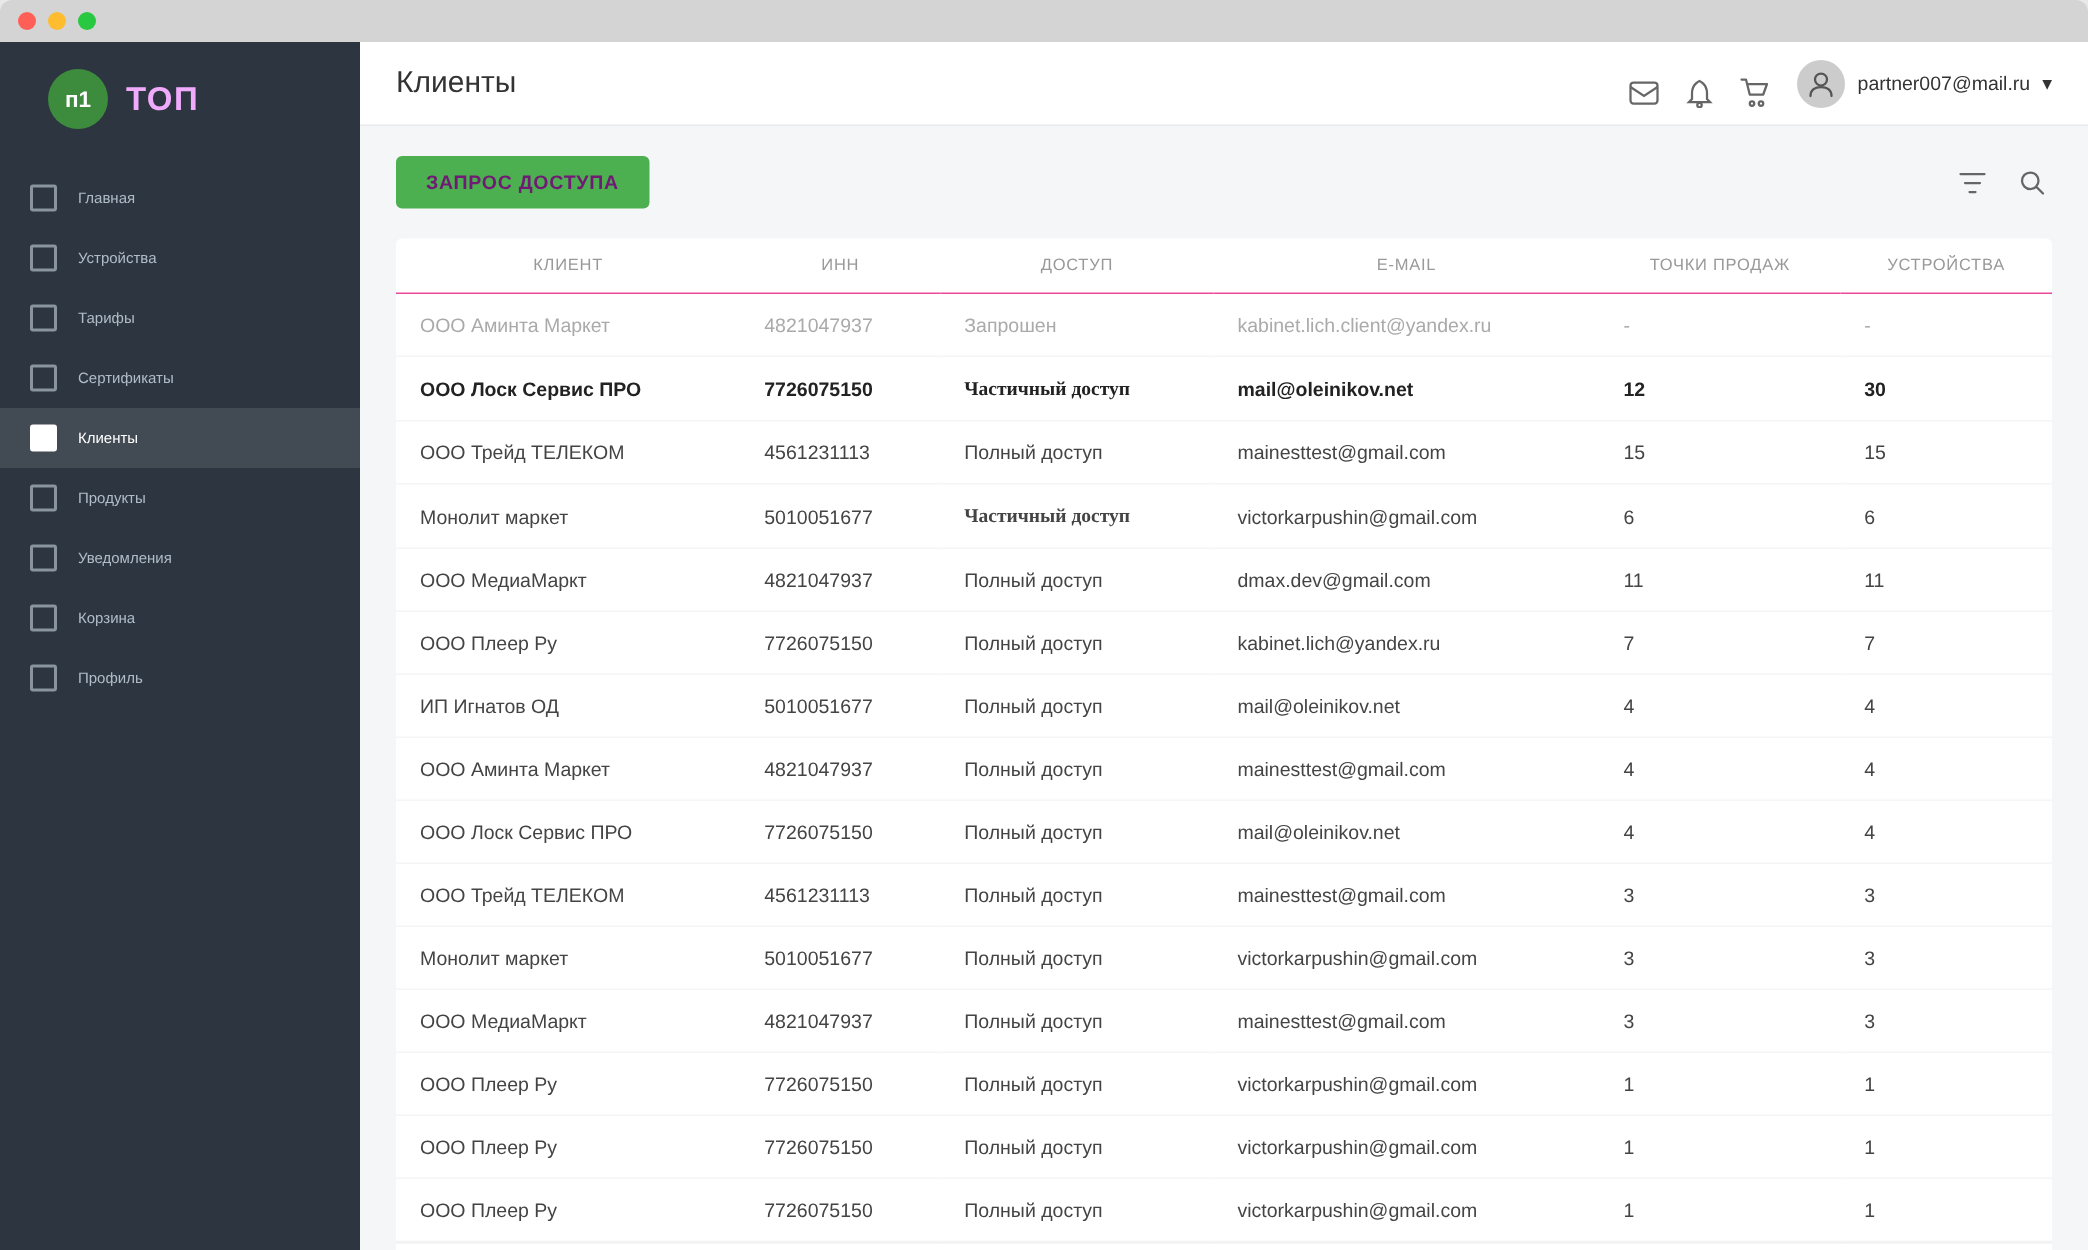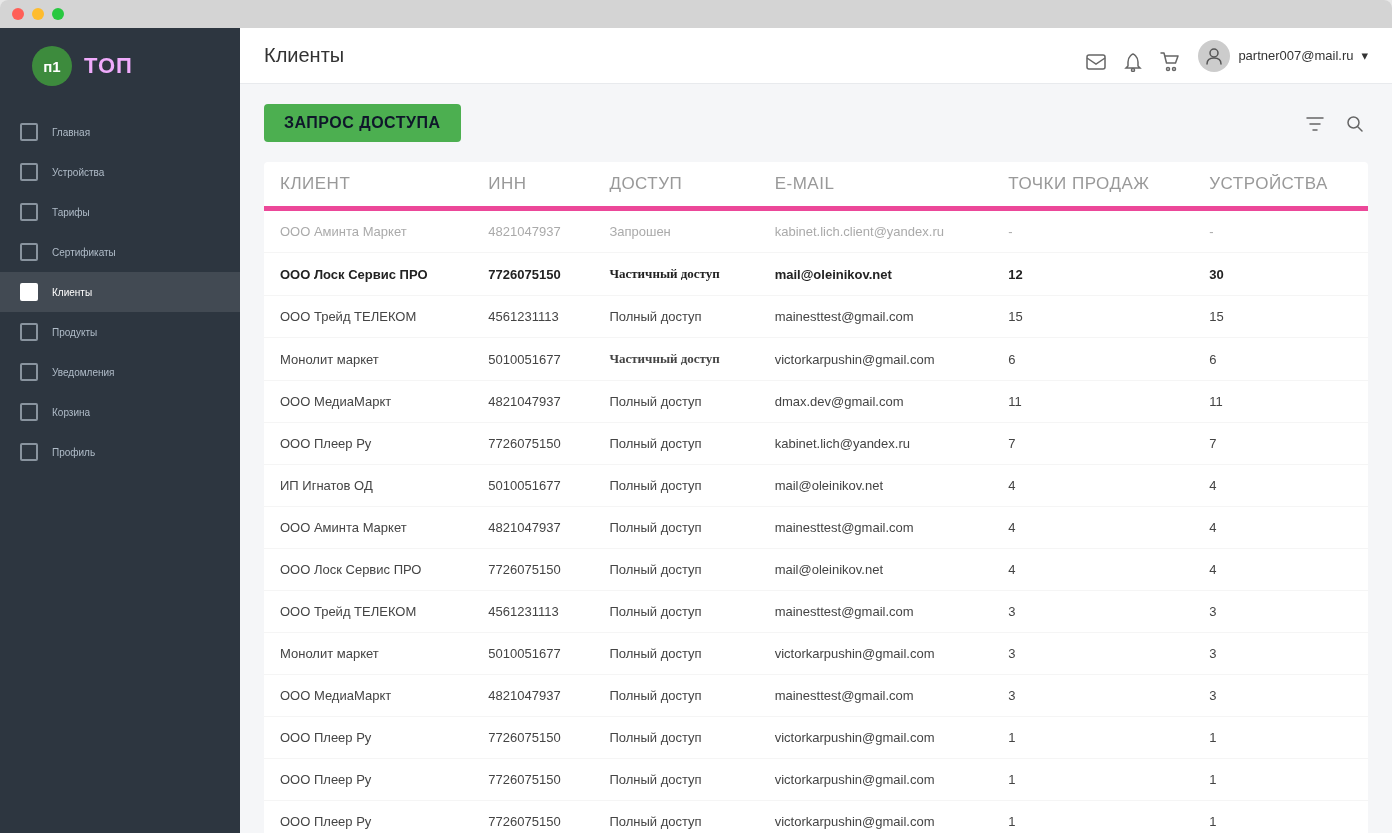--- a/index.html
+++ b/index.html
@@ -194,25 +194,25 @@
 
     .content-header {
       display: flex;
       align-items: center;
       justify-content: space-between;
       margin-bottom: 20px;
     }
 
     .btn-request {
       background: #4caf50;
-      color: #0f172a;
+      color: #701a75;
       border: none;
       padding: 10px 20px;
       border-radius: 4px;
-      font-size: 16px;
+      font-size: 13px;
       font-weight: 600;
       cursor: pointer;
       letter-spacing: 0.5px;
     }
 
     .header-controls {
       display: flex;
       align-items: center;
       gap: 14px;
     }
@@ -236,27 +236,27 @@
       flex-direction: column;
     }
 
     table {
       width: 100%;
       border-collapse: collapse;
       font-size: 13px;
     }
 
     thead th {
-      text-align: left;
+      text-align: center;
       padding: 12px 16px;
       color: #999;
       font-weight: 500;
-      font-size: 17px;
+      font-size: 11px;
       letter-spacing: 0.5px;
-      border-bottom: 5px solid #ec4899;
+      border-bottom: 1px solid #ec4899;
       text-transform: uppercase;
     }
 
     tbody tr {
       border-bottom: 1px solid #f5f5f5;
       cursor: pointer;
     }
 
     tbody td {
       padding: 13px 16px;

